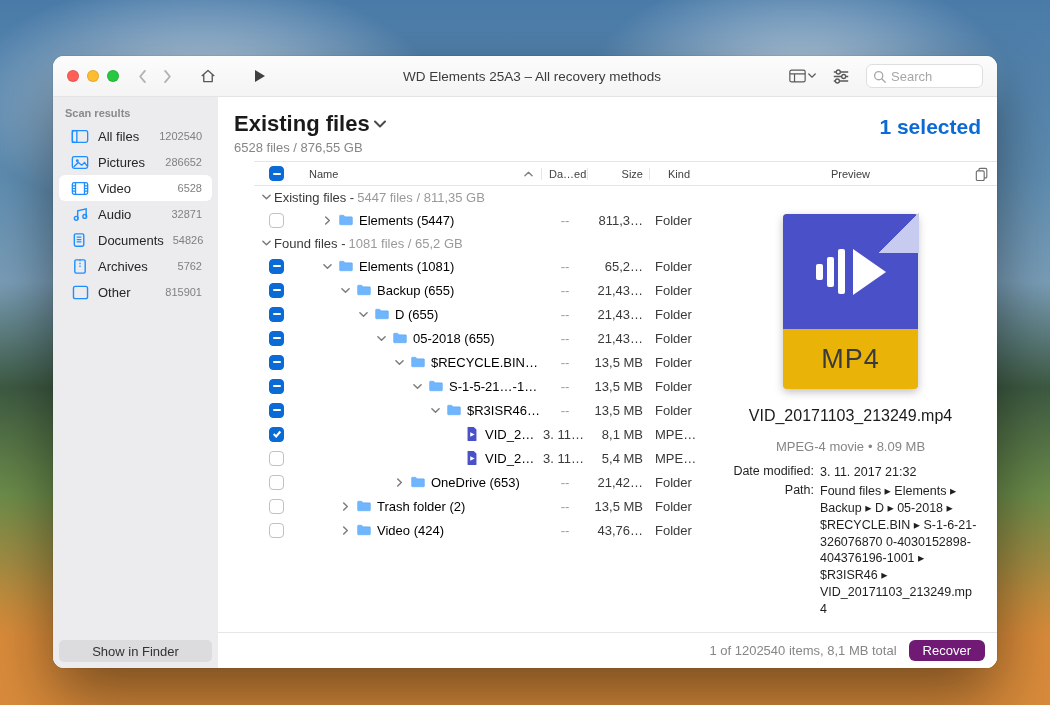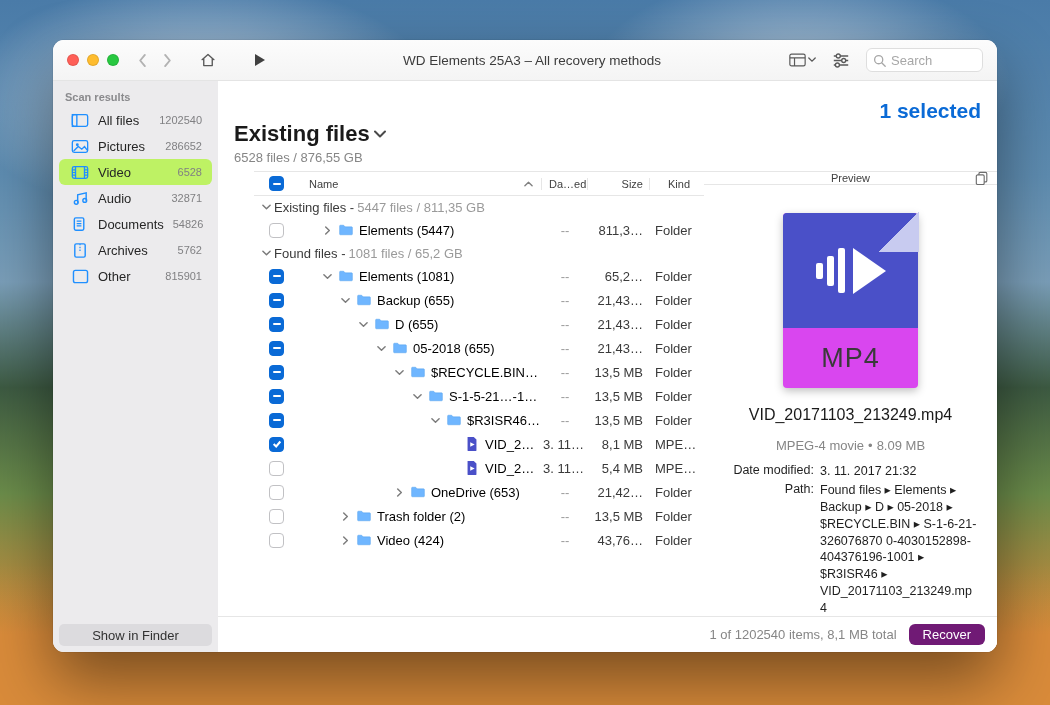--- a/index.html
+++ b/index.html
@@ -2,48 +2,48 @@
 <html><head>
 <meta charset="utf-8">
 <style>
 * { margin: 0; padding: 0; box-sizing: border-box; font-family: -apple-system, BlinkMacSystemFont, "Segoe UI", Helvetica, Arial, sans-serif; -webkit-font-smoothing: antialiased; }
 body { width: 1050px; height: 705px; background: linear-gradient(180deg, #4a7ba8 0%, #5e8cb0 25%, #7a9eb8 40%, #3d5a42 55%, #6b8c4a 70%, #d98b3a 90%); overflow: hidden; position: relative; }
 body::before { content: ""; position: absolute; inset: 0; background:
   radial-gradient(ellipse 400px 200px at 200px 100px, rgba(255,255,255,0.7), transparent 60%),
   radial-gradient(ellipse 350px 180px at 800px 80px, rgba(255,255,255,0.6), transparent 60%),
   linear-gradient(0deg, rgba(217,139,58,0.5) 0%, transparent 20%);
   pointer-events: none; z-index: 0; }
-.window { position: absolute; left: 53px; top: 40px; width: 944px; height: 612px; background: #fff; border-radius: 11px; box-shadow: 0 28px 64px rgba(0,0,0,0.45), 0 0 0 1px rgba(0,0,0,0.05); overflow: hidden; z-index: 1; display: flex; flex-direction: column; }
+.window { position: absolute; left: 53px; top: 56px; width: 944px; height: 612px; background: #fff; border-radius: 11px; box-shadow: 0 28px 64px rgba(0,0,0,0.45), 0 0 0 1px rgba(0,0,0,0.05); overflow: hidden; z-index: 1; display: flex; flex-direction: column; }
 .titlebar { height: 41px; background: linear-gradient(180deg, #fcfcfc, #f4f4f4); border-bottom: 1px solid #e4e4e4; display: flex; align-items: center; padding: 0 14px; gap: 8px; flex: none; }
 .traffic { display: flex; gap: 8px; margin-right: 10px; }
 .traffic span { width: 12px; height: 12px; border-radius: 50%; display: block; }
 .tl-red { background: #ff5f57; border: 0.5px solid rgba(0,0,0,0.1); }
 .tl-yellow { background: #febc2e; border: 0.5px solid rgba(0,0,0,0.1); }
 .tl-green { background: #28c840; border: 0.5px solid rgba(0,0,0,0.1); }
 .nav-arrows { display: flex; gap: 12px; margin-right: 18px; color: #b2b2b2; }
 .nav-arrows svg { width: 12px; height: 15px; }
 .home-btn { color: #595959; margin-right: 28px; }
 .play-btn { color: #404040; margin-right: 8px; }
 .title-text { flex: 1; text-align: center; color: #3c3c3c; font-size: 13.5px; font-weight: 400; }
 .tb-right { display: flex; gap: 16px; align-items: center; }
 .tb-icon { color: #595959; display: flex; align-items: center; gap: 2px; }
 .search-field { width: 117px; height: 24px; border: 1px solid #dedede; border-radius: 6px; display: flex; align-items: center; padding: 0 6px; gap: 5px; color: #a7a7a7; font-size: 13px; background:#fff; }
 .body { flex: 1; display: flex; min-height: 0; }
 .sidebar { width: 165px; background: #ecebed; display: flex; flex-direction: column; padding-top: 10px; }
 .sb-head { color: #8a8a8d; font-size: 11px; font-weight: 600; padding: 0 12px 4px; }
 .sb-item { height: 26px; display: flex; align-items: center; padding: 0 10px 0 12px; font-size: 13px; color: #262626; gap: 9px; border-radius: 6px; margin: 0 6px; }
-.sb-item.selected { background: #bef264; }
+.sb-item.selected { background: #ffffff; }
 .sb-icon { width: 18px; height: 18px; display: flex; align-items: center; justify-content: center; flex: none; }
 .sb-label { flex: 1; }
 .sb-count { color: #808083; font-size: 11px; font-variant-numeric: tabular-nums; }
 .sidebar-spacer { flex: 1; }
 .show-finder { margin: 6px; height: 22px; background: #dcdbde; border-radius: 5px; display: flex; align-items: center; justify-content: center; font-size: 13px; color: #323232; }
 .main { flex: 1; display: flex; flex-direction: column; min-width: 0; background:#fff; }
 .header-row { padding: 14px 16px 6px; display: flex; align-items: flex-start; }
-.heading { font-size: 22px; font-weight: 700; color: #1a1a1a; display: flex; align-items: center; gap: 4px; margin-top: 26px; }
+.heading { font-size: 22px; font-weight: 700; color: #1a1a1a; display: flex; align-items: center; gap: 4px; }
 .subline { color: #868686; font-size: 13px; margin-top: 3px; }
 .selected-count { margin-left: auto; color: #0a6ad6; font-size: 21px; font-weight: 600; padding-top:4px;}
 .columns-header { height: 25px; border-top: 1px solid #e6e6e6; border-bottom: 1px solid #e6e6e6; display: flex; align-items: center; font-size: 11px; color: #404040; background: #fff; }
 .col-check { width: 45px; display:flex; justify-content:center; }
 .col-name { flex: 1; padding-left: 10px; display:flex; align-items:center; gap:6px; }
 .col-sort { margin-left: auto; margin-right: 8px; color:#808080; }
 .col-date { width: 46px; text-align:left; border-left:1px solid #e6e6e6; padding-left:7px; }
 .col-size { width: 62px; text-align:right; padding-right:6px; border-left:1px solid #e6e6e6; padding-left:6px;}
 .col-kind { width: 55px; text-align:left; padding-left:18px; border-left:1px solid #e6e6e6;}
 .tree { flex:1; overflow:hidden; font-size: 13px; }
@@ -65,21 +65,21 @@
 .row .rc-date { width:46px; color:#3a3a3a; text-align:left; white-space:nowrap; overflow:hidden; text-overflow:ellipsis; padding-left:2px;}
 .row .rc-date.empty{ color:#9b9b9b; text-align:center;}
 .row .rc-size { width:62px; text-align:right; padding-right:6px; color:#3a3a3a; white-space:nowrap; overflow:hidden; text-overflow:ellipsis;}
 .row .rc-kind { width:55px; color:#3a3a3a; padding-left:6px; white-space:nowrap; overflow:hidden; text-overflow:ellipsis;}
 .row .fname { white-space:nowrap; overflow:hidden; text-overflow:ellipsis; }
 .preview { width:293px; display:flex; flex-direction:column; }
 .preview-head { height:25px; border-top:1px solid #e6e6e6; border-bottom:1px solid #e6e6e6; display:flex; align-items:center; justify-content:center; font-size:11px; color:#404040; position:relative;}
 .copy-ic { position:absolute; right:8px; color:#6d6d6d; }
 .preview-body { flex:1; display:flex; flex-direction:column; align-items:center; padding: 18px 18px 0; }
 .file-thumb { width:135px; height:175px; position:relative; margin:10px 0 18px; }
-.page { position:absolute; inset:0; background:#d946ef; border-radius:4px; box-shadow: 0 3px 9px rgba(0,0,0,0.25); overflow:hidden; }
+.page { position:absolute; inset:0; background:#eab308; border-radius:4px; box-shadow: 0 3px 9px rgba(0,0,0,0.25); overflow:hidden; }
 .page .upper { height:115px; background:#4a50c8; display:flex; align-items:center; justify-content:center; }
 .play-glyph { display:flex; gap:4px; align-items:center;}
 .play-glyph .bar{ width:7px; background:#fff; border-radius:2px;}
 .play-glyph .b1{height:16px} .play-glyph .b2{height:30px} .play-glyph .b3{height:45px}
 .play-glyph .tri { width:0; height:0; border-left:33px solid #fff; border-top:23px solid transparent; border-bottom:23px solid transparent; margin-left:4px;}
 .page .lower { height:60px; display:flex; align-items:center; justify-content:center; font-size:27px; font-weight:500; color:#3a3a3a; letter-spacing:1px; }
 .fold-corner { position:absolute; top:-1px; right:-1px; width:40px; height:40px; background:linear-gradient(135deg, transparent 50%, #3a40a8 50%); }
 .fold-corner::before { content:""; position:absolute; top:0; right:0; width:40px; height:40px; background:linear-gradient(315deg, #c8cbf0 50%, transparent 50.5%); }
 .pv-filename { font-size:16px; font-weight:500; color:#1a1a1a; text-align:center; margin-bottom:14px; }
 .pv-meta { font-size:13px; color:#868686; margin-bottom:10px; }

